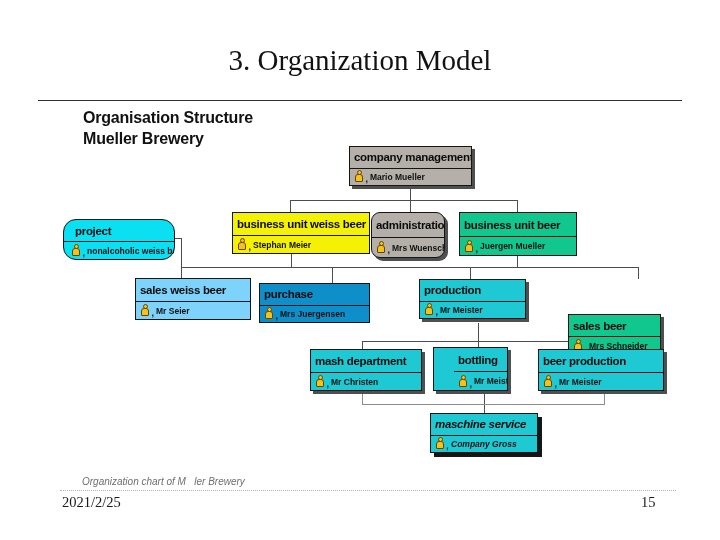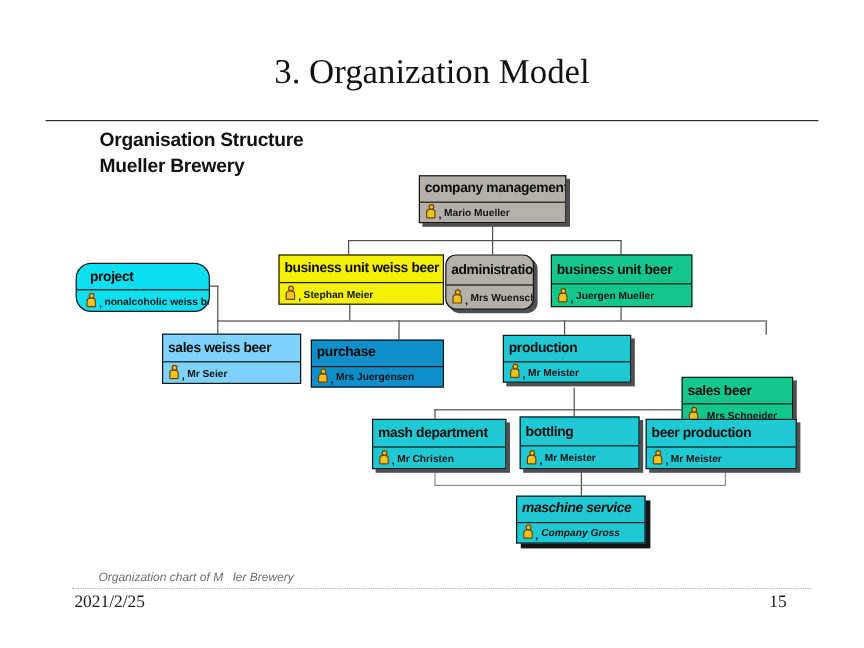--- a/index.html
+++ b/index.html
@@ -166,21 +166,21 @@
   </div>
 
   <div class="obox shadow" style="left: 310px; top: 349px; width: 112px; height: 42px; background-color: rgb(31, 201, 211);">
     <div class="t">mash department</div>
     <div class="n">
         <span class="picon"></span>
         <span>Mr Christen</span>
       </div>
   </div>
 
-  <div class="obox shadow" style="left: 433px; top: 347px; width: 100px; height: 44px; background-color: rgb(31, 201, 211);">
+  <div class="obox shadow" style="left: 433px; top: 347px; width: 75px; height: 44px; background-color: rgb(31, 201, 211); padding-left: 20px;">
     <div class="t">bottling</div>
     <div class="n">
         <span class="picon"></span>
         <span>Mr Meister</span>
       </div>
   </div>
 
   <div class="obox shadow" style="left: 538px; top: 349px; width: 126px; height: 42px; background-color: rgb(31, 201, 211);">
     <div class="t">beer production</div>
     <div class="n">

